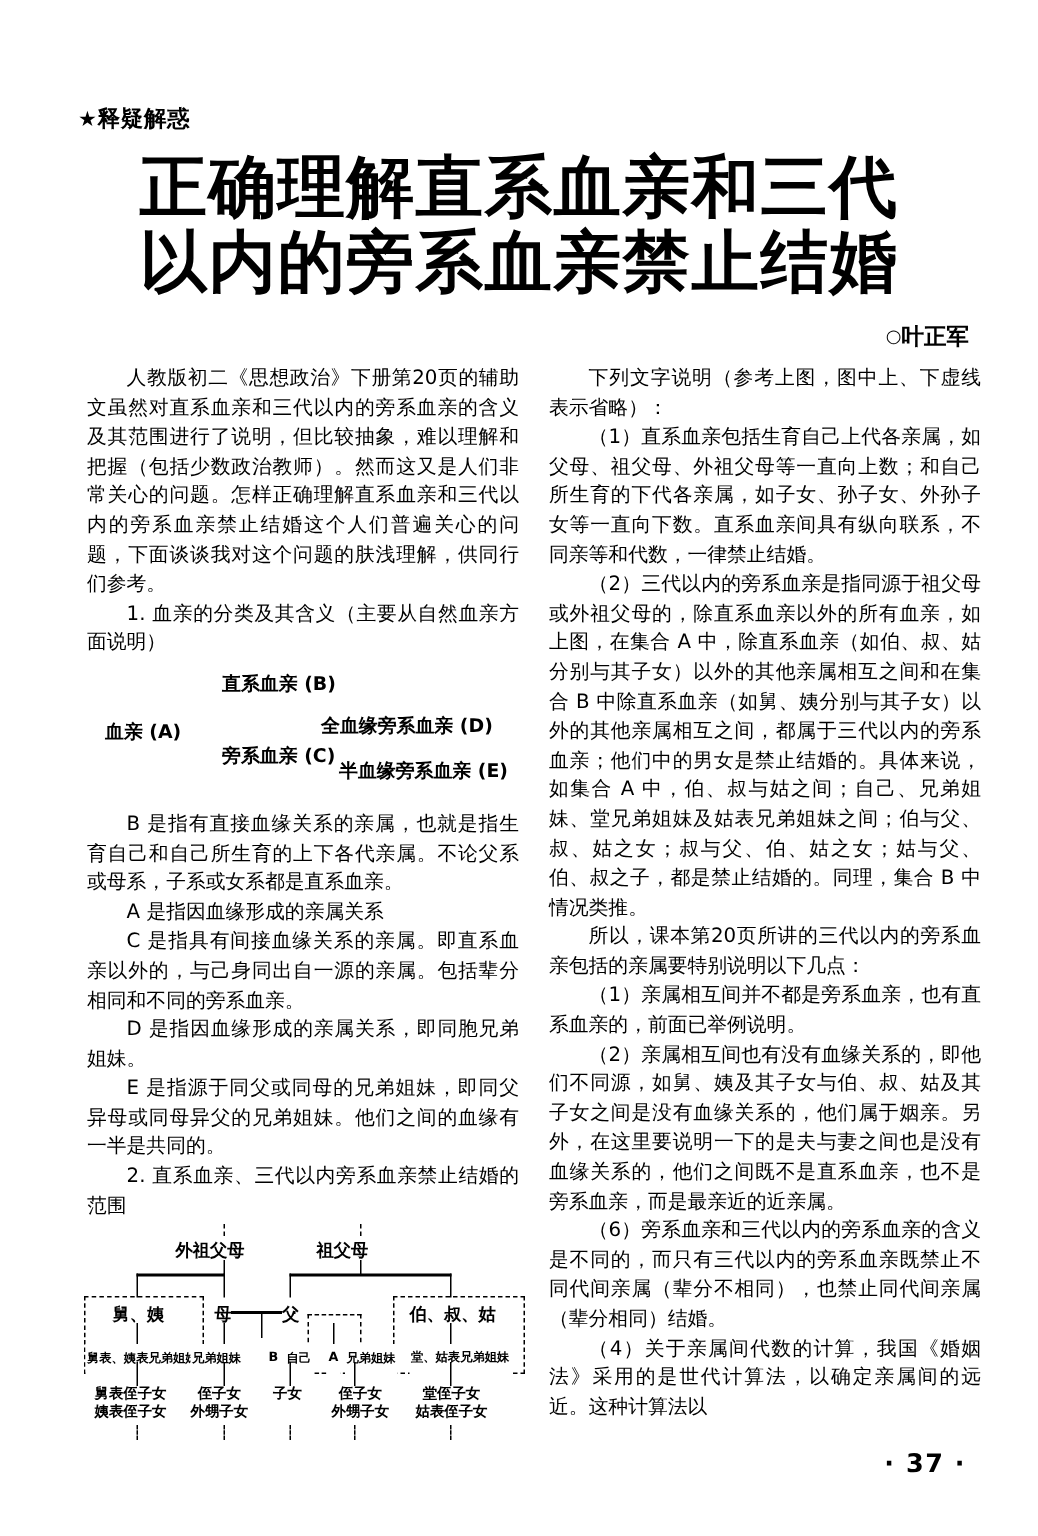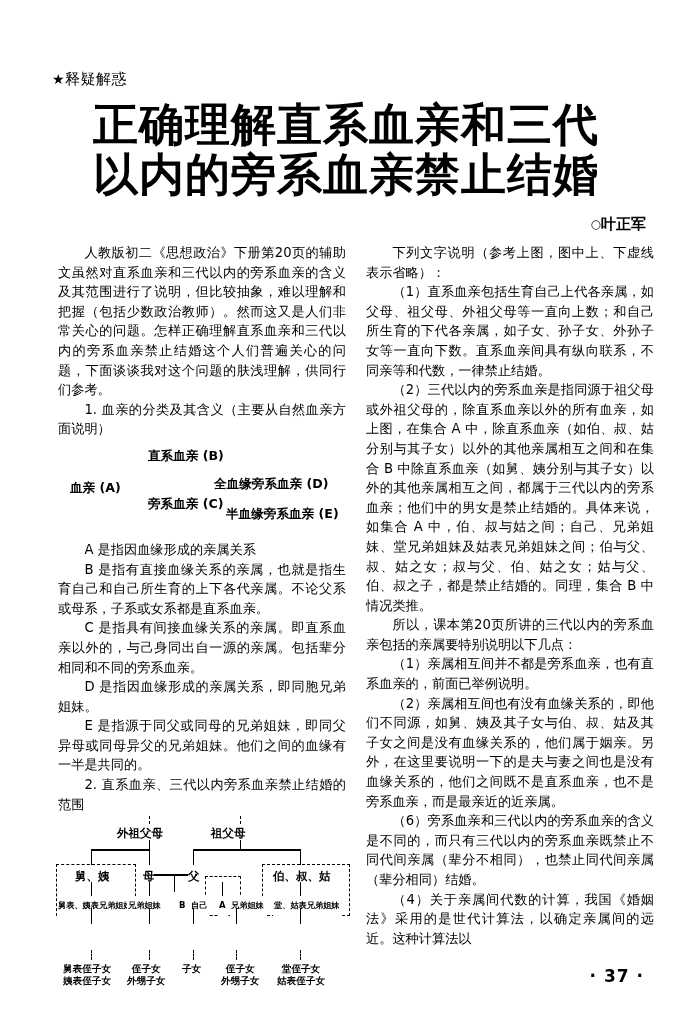--- a/index.html
+++ b/index.html
@@ -8,21 +8,21 @@
     font-family:"DejaVu Sans","Liberation Sans",sans-serif;
     color:#000;
   }
   .page{
     position:absolute;inset:0;
     padding:0;
   }
   
   .kicker{
     position:absolute;left:52px;top:70px;
-    font-size:15px;font-weight:normal;letter-spacing:0.5px;
+    font-size:15px;font-weight:bold;letter-spacing:0.5px;
     white-space:nowrap;
   }
   .kicker .star{font-size:14px;}
   
   .title-wrap{
     position:absolute;left:46px;top:100px;width:600px;
     text-align:center;
   }
   .title-line{
     font-size:45px;font-weight:bold;line-height:50px;
@@ -60,21 +60,21 @@
     margin:6px 0 0 -4px;
     font-weight:bold;
   }
   .diagram .lbl{
     position:absolute;white-space:nowrap;
     background:#fff;padding:0 1px;
   }
   .g1{font-size:11.5px;}
   .g2{font-size:11.5px;}
   .g3{font-size:8.2px;}
-  .g4{font-size:9.6px;line-height:11.5px;margin-top:39px;}
+  .g4{font-size:9.6px;line-height:11.5px;}
   .tag{font-size:8.5px;}
   .vline{position:absolute;background:#000;width:1.4px;}
   .hline{position:absolute;background:#000;height:1.4px;}
   .dashbox{
     position:absolute;border:1.2px dashed #000;
   }
   .dashv{
     position:absolute;border-left:1.2px dashed #000;
   }
   
@@ -107,22 +107,22 @@
     <p class="ind">1. 血亲的分类及其含义（主要从自然血亲方面说明）</p>
 
     <div class="classify">
       <span class="cl-a">血亲 (A)</span>
       <span class="cl-b">直系血亲 (B)</span>
       <span class="cl-c">旁系血亲 (C)</span>
       <span class="cl-d">全血缘旁系血亲 (D)</span>
       <span class="cl-e">半血缘旁系血亲 (E)</span>
     </div>
 
+    <p class="ind">B 是指有直接血缘关系的亲属，也就是指生育自己和自己所生育的上下各代亲属。不论父系或母系，子系或女系都是直系血亲。</p>
     <p class="ind">A 是指因血缘形成的亲属关系</p>
-    <p class="ind">B 是指有直接血缘关系的亲属，也就是指生育自己和自己所生育的上下各代亲属。不论父系或母系，子系或女系都是直系血亲。</p>
     <p class="ind">C 是指具有间接血缘关系的亲属。即直系血亲以外的，与己身同出自一源的亲属。包括辈分相同和不同的旁系血亲。</p>
     <p class="ind">D 是指因血缘形成的亲属关系，即同胞兄弟姐妹。</p>
     <p class="ind">E 是指源于同父或同母的兄弟姐妹，即同父异母或同母异父的兄弟姐妹。他们之间的血缘有一半是共同的。</p>
 
     <p class="ind">2. 直系血亲、三代以内旁系血亲禁止结婚的范围</p>
 
     <div class="diagram">
 
       <div class="dashv" style="left:95px;top:-4px;height:8px;"></div>
       <div class="dashv" style="left:186px;top:-4px;height:8px;"></div>

